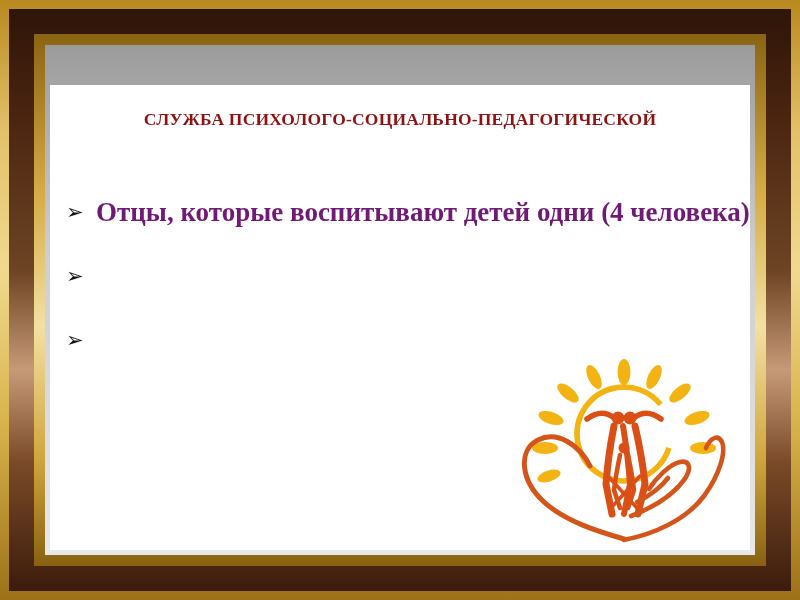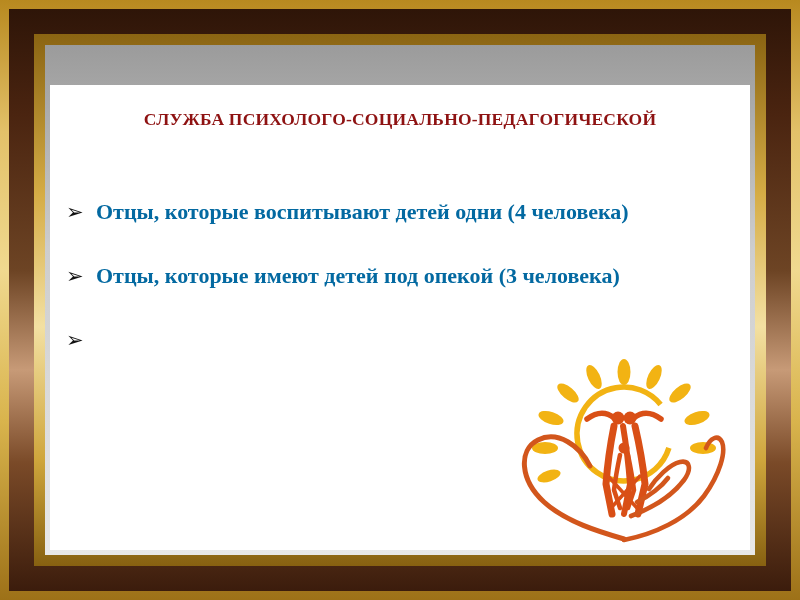--- a/index.html
+++ b/index.html
@@ -97,24 +97,24 @@
     color: #111111;
     font-family: "DejaVu Sans", sans-serif;
     font-size: 21px;
     line-height: 30px;
     text-align: left;
     padding-left: 4px;
     box-sizing: border-box;
   }
   .bullet-marker.empty { visibility: hidden; }
   .bullet-text {
-    color: #0369a1;
+    color: #701a75;
     font-family: "Liberation Serif", serif;
     font-weight: bold;
-    font-size: 22px;
+    font-size: 27px;
     line-height: 30px;
     white-space: nowrap;
   }
 
   
   .logo {
     position: absolute;
     right: 6px;
     bottom: -6px;
     width: 240px;
@@ -140,21 +140,20 @@
 
     <div class="bullet-list">
 
       <div class="bullet-row">
         <span class="bullet-marker">➢</span>
         <span class="bullet-text">Отцы, которые воспитывают детей одни (4 человека)</span>
       </div>
 
       <div class="bullet-row">
         <span class="bullet-marker">➢</span>
-        <span class="bullet-text">Отцы, которые имеют детей под опекой (3 человека)</span>
       </div>
 
 
       <div class="bullet-row">
         <span class="bullet-marker">➢</span>
       </div>
 
     </div>
 
     <div class="logo">

